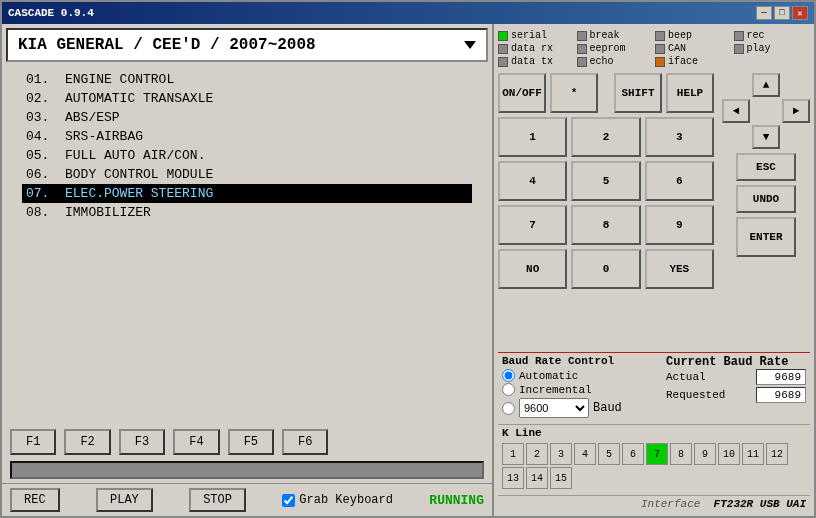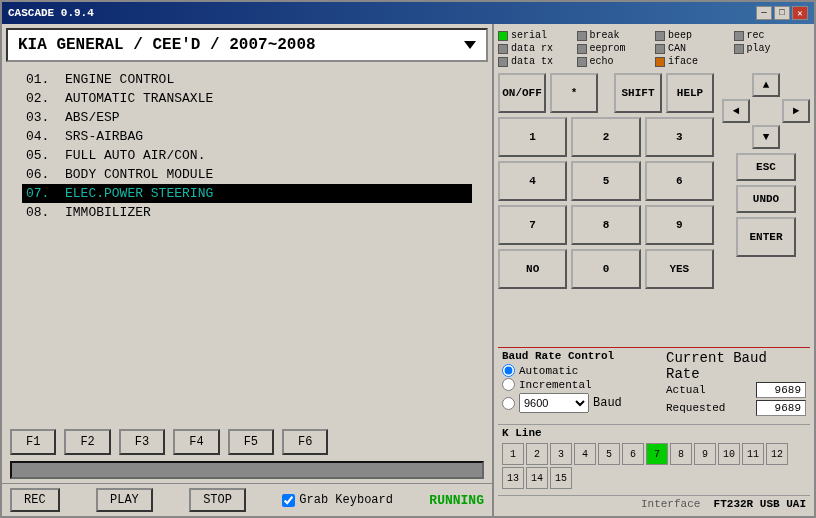--- a/index.html
+++ b/index.html
@@ -117,21 +117,21 @@
       font-family: 'Courier New', monospace;
       font-size: 13px;
       overflow: hidden;
     }
 
     .menu-list-item {
       padding: 2px 4px;
       cursor: pointer;
       white-space: nowrap;
     }
-    .menu-list-item.selected { background: black; color: #14b8a6; }
+    .menu-list-item.selected { background: black; color: #7dd3fc; }
 
     
     .fkeys {
       display: flex;
       gap: 8px;
       padding: 6px 8px;
     }
 
     .fkey-btn {
       background: #d4d0c8;
@@ -326,22 +326,22 @@
       width: 70px;
       font-size: 11px;
       height: 20px;
     }
 
     .current-baud {
       flex: 1;
     }
 
     .current-baud-title {
-      font-size: 14px;
-      font-weight: normal;
+      font-size: 12px;
+      font-weight: bold;
       margin-bottom: 0;
     }
 
     .baud-value-row {
       display: flex;
       align-items: center;
       justify-content: space-between;
       font-size: 11px;
       margin-bottom: 2px;
     }
@@ -389,20 +389,21 @@
       background: #00cc00;
       color: black;
     }
 
     
     .interface-bar {
       padding: 2px 4px;
       text-align: right;
       font-size: 11px;
       border-top: 1px solid #999;
+      font-style: italic;
     }
 
     .interface-bar span.label { color: #555; }
     .interface-bar span.value { font-weight: bold; }
   </style>
 </head>
 <body>
 
 <div class="window">
 

